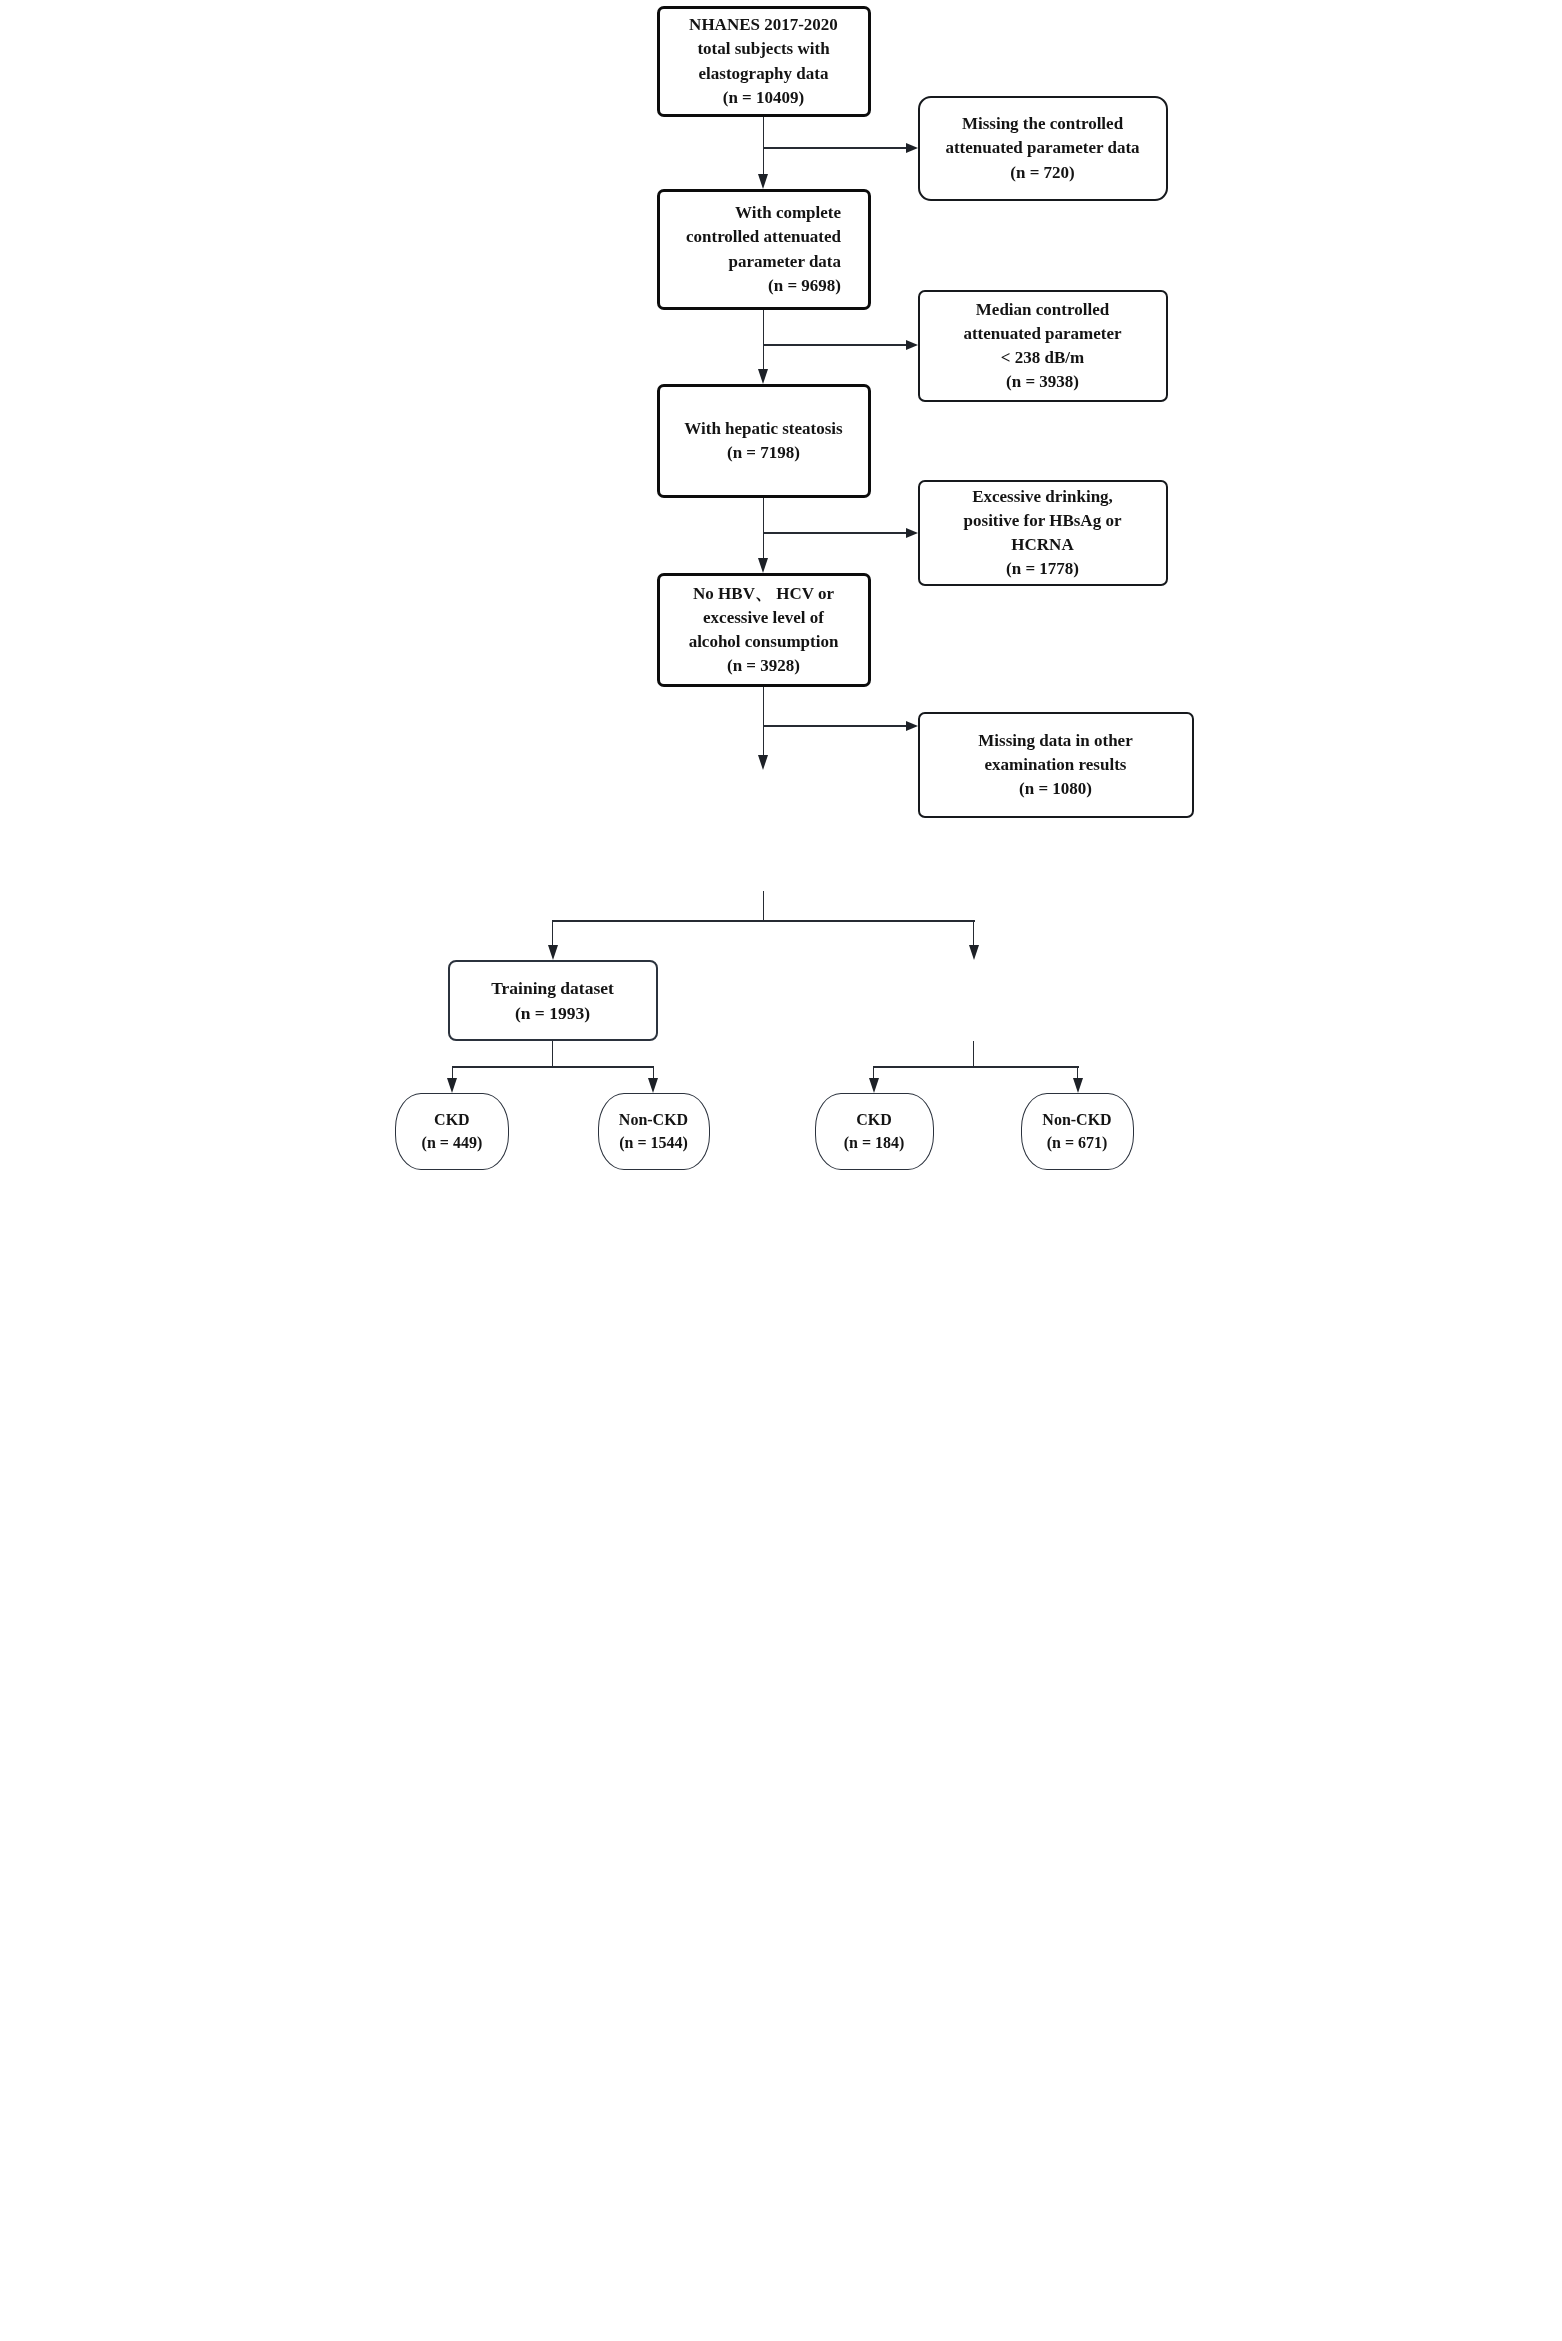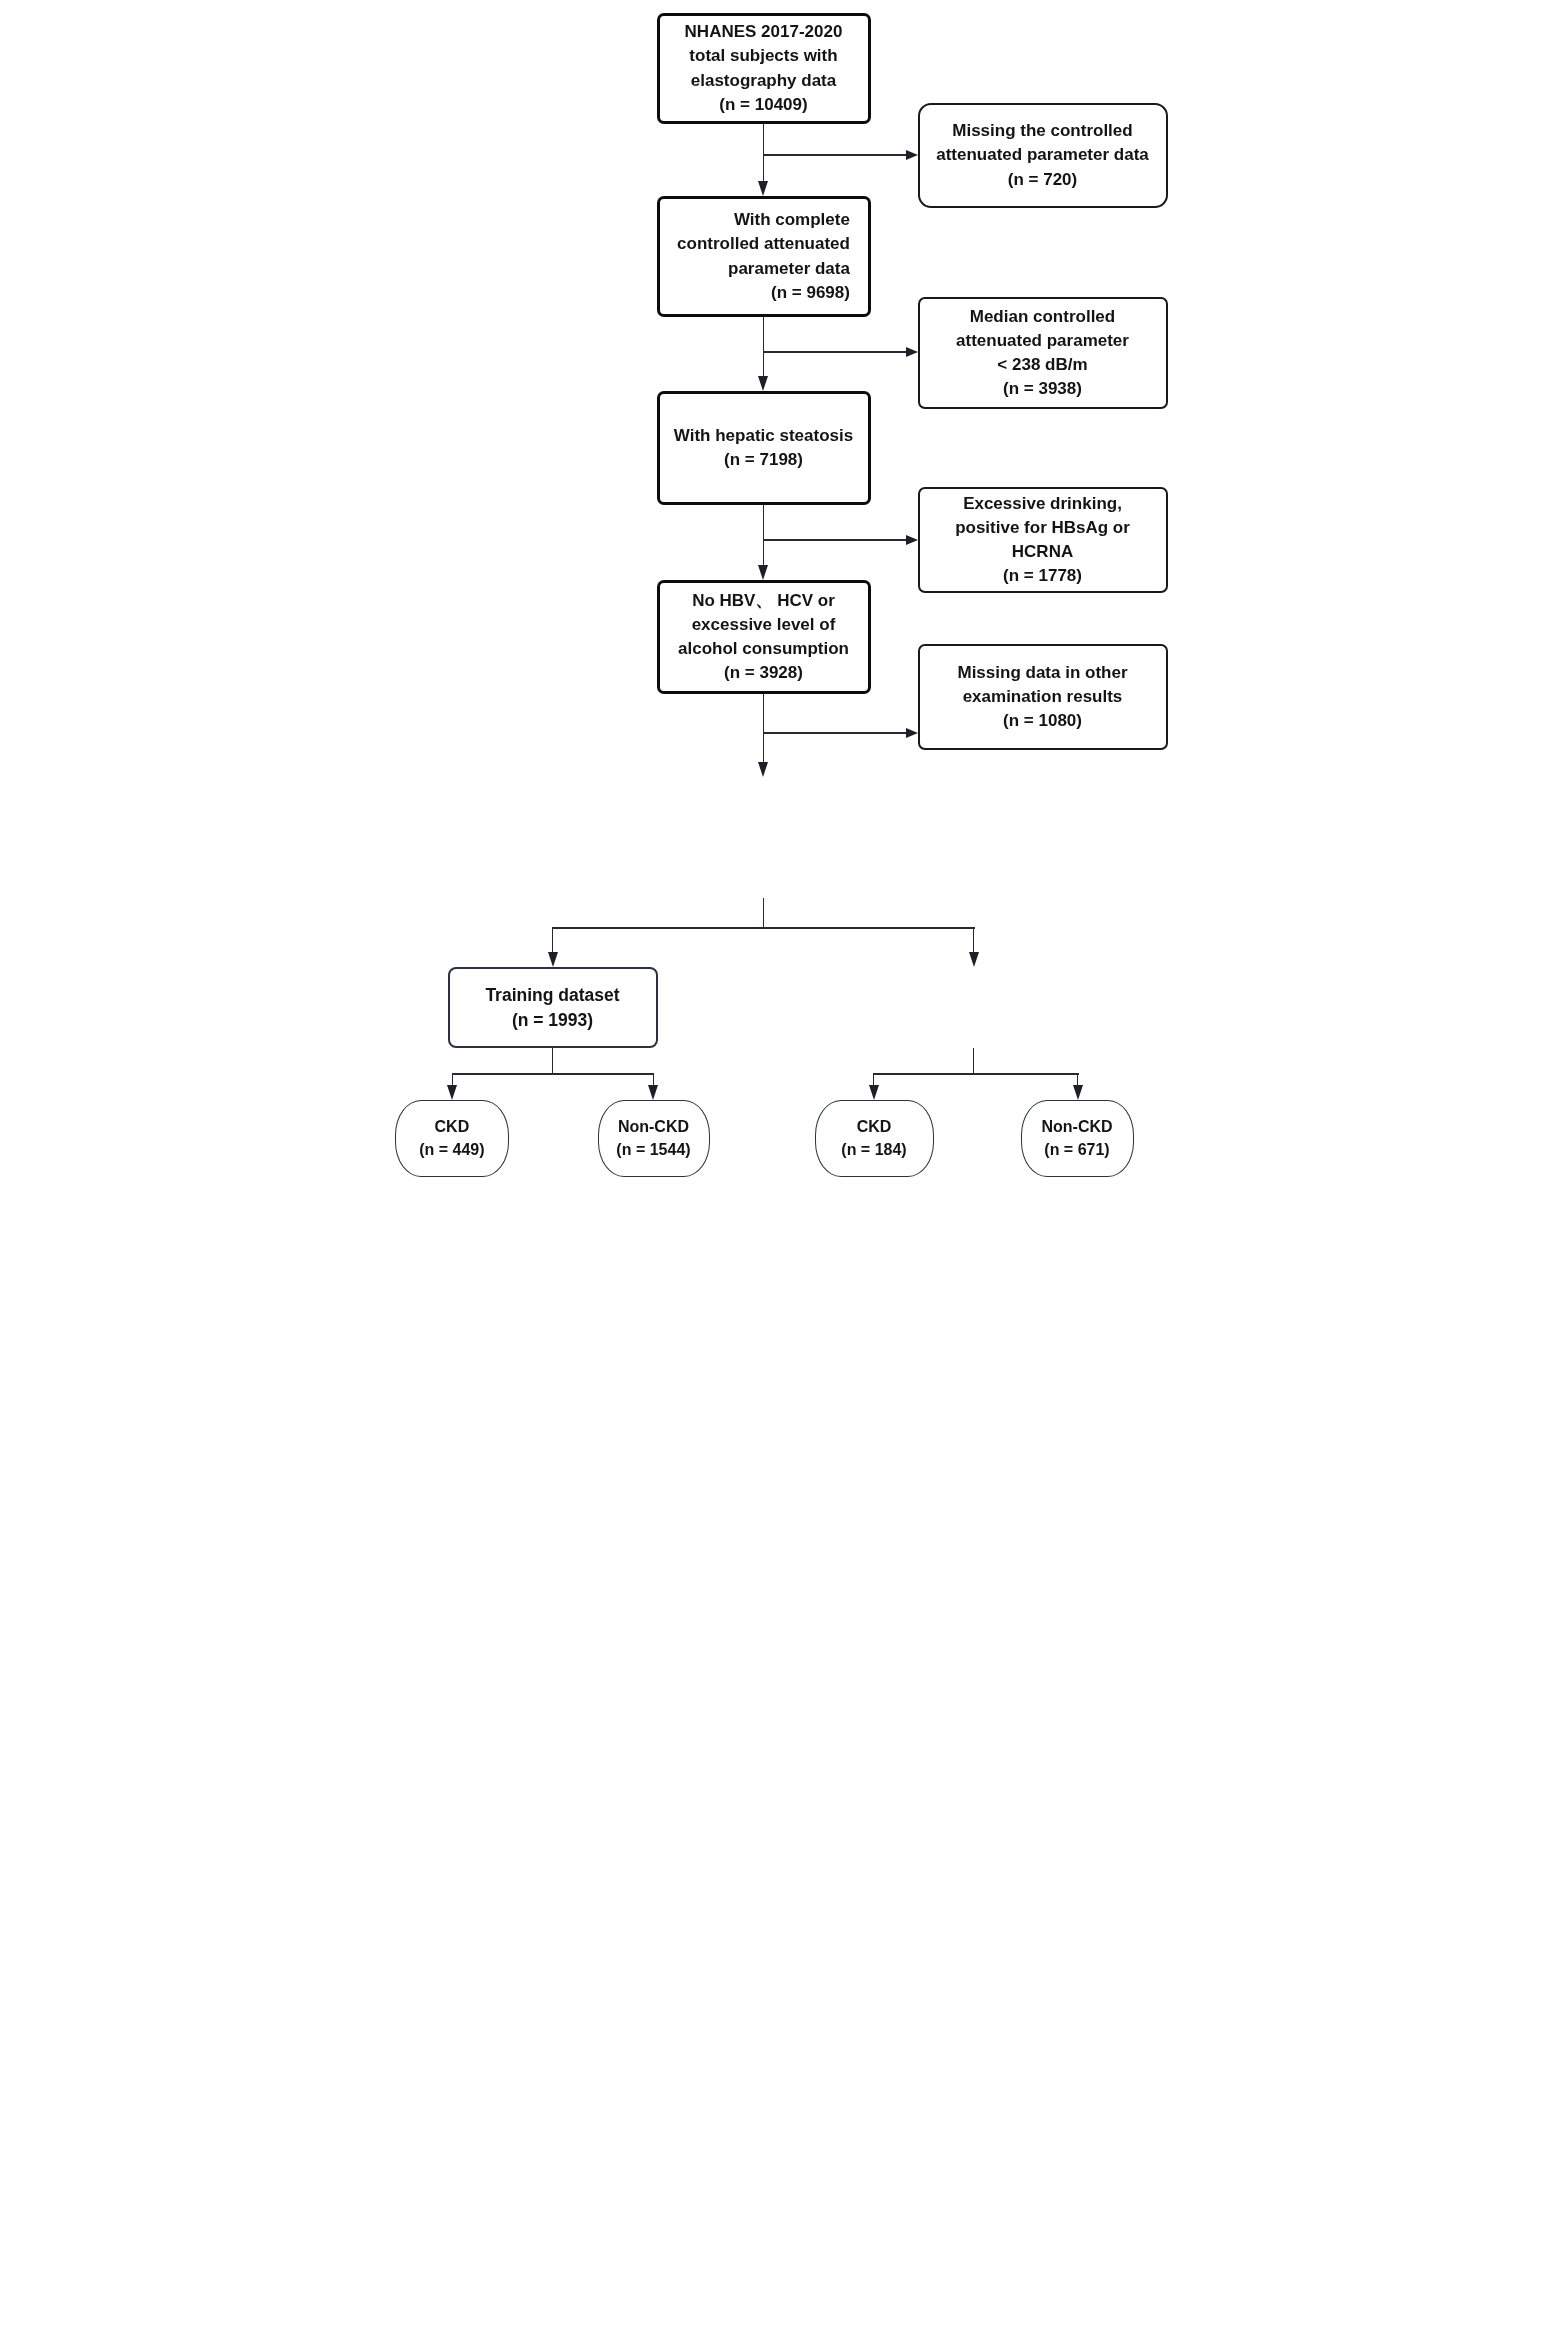--- a/index.html
+++ b/index.html
@@ -1,22 +1,22 @@
 <!DOCTYPE html>
 <html style="font-size:10px"><head>
 <meta charset="utf-8">
 <style>
   html, body { margin: 0; padding: 0; background: #ffffff; }
   .figure {
     position: relative;
     width: 781px;
     height: 1171px;
-    margin: 8px auto;
+    margin: 1px auto;
     background: #ffffff;
-    font-family: Liberation Sans, sans-serif;
+    font-family: Liberation Serif, serif;
   }
   .box {
     position: absolute;
     box-sizing: border-box;
     display: flex;
     align-items: center;
     justify-content: center;
     text-align: center;
     font-weight: bold;
     color: #141414;
@@ -47,21 +47,21 @@
   #b1 { left: 266px; top: 5px;    width: 214px; height: 111px; }
   #b2 { left: 266px; top: 188px;  width: 214px; height: 121px; text-align: right; }
   #b3 { left: 266px; top: 383px;  width: 214px; height: 114px; }
   #b4 { left: 266px; top: 572px;  width: 214px; height: 114px; }
   #b5 { left: 266px; top: 769px; width: 214px; height: 122px; }
 
   
   #r1 { left: 527px; top: 95px;  width: 250px; height: 105px; border-radius: 13px; }
   #r2 { left: 527px; top: 289px;  width: 250px; height: 112px; }
   #r3 { left: 527px; top: 479px;  width: 250px; height: 106px; }
-  #r4 { left: 527px; top: 636px; width: 250px; height: 106px; }
+  #r4 { left: 527px; top: 711px; width: 276px; height: 106px; }
 
   
   #dt { left: 57px;  top: 959px; width: 210px; height: 81px; }
   #dv { left: 479px; top: 959px; width: 209px; height: 81px; }
 
   
   #o1 { left: 4.4px;    top: 1092px; width: 114px; height: 77px; }
   #o2 { left: 207px;  top: 1092px; width: 112px; height: 77px; }
   #o3 { left: 424px;  top: 1092px; width: 119px; height: 77px; }
   #o4 { left: 630px; top: 1092px; width: 113px; height: 77px; }

